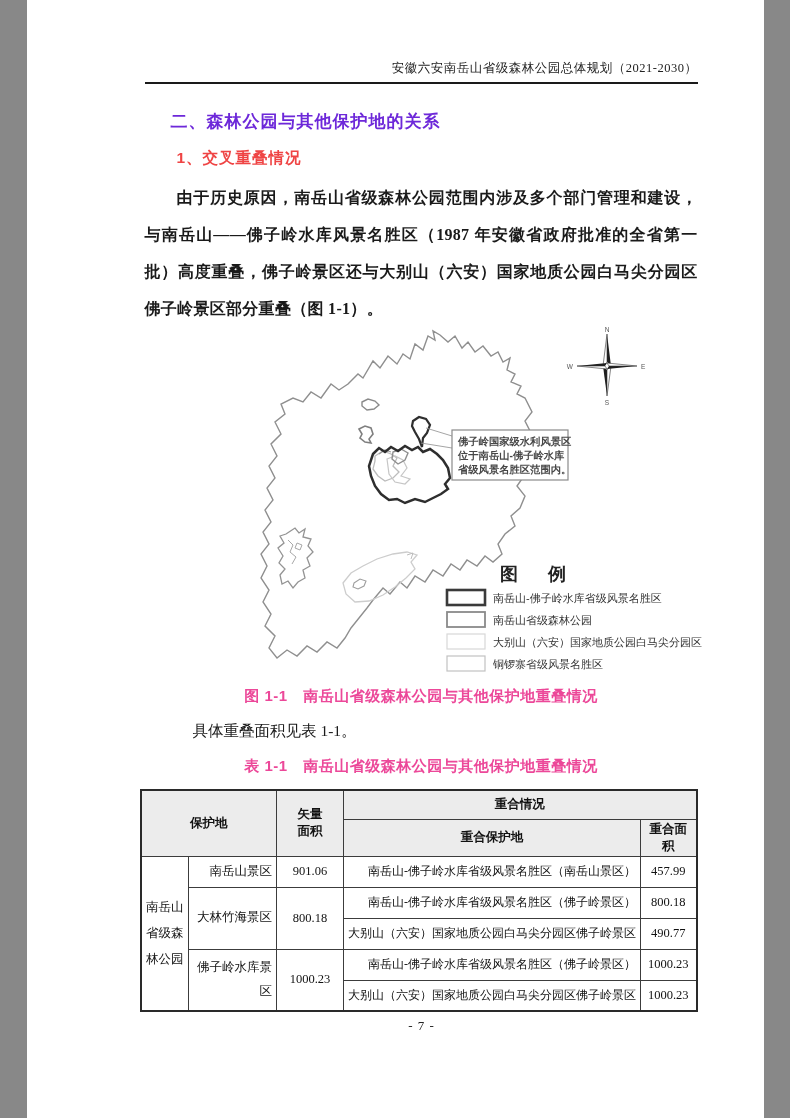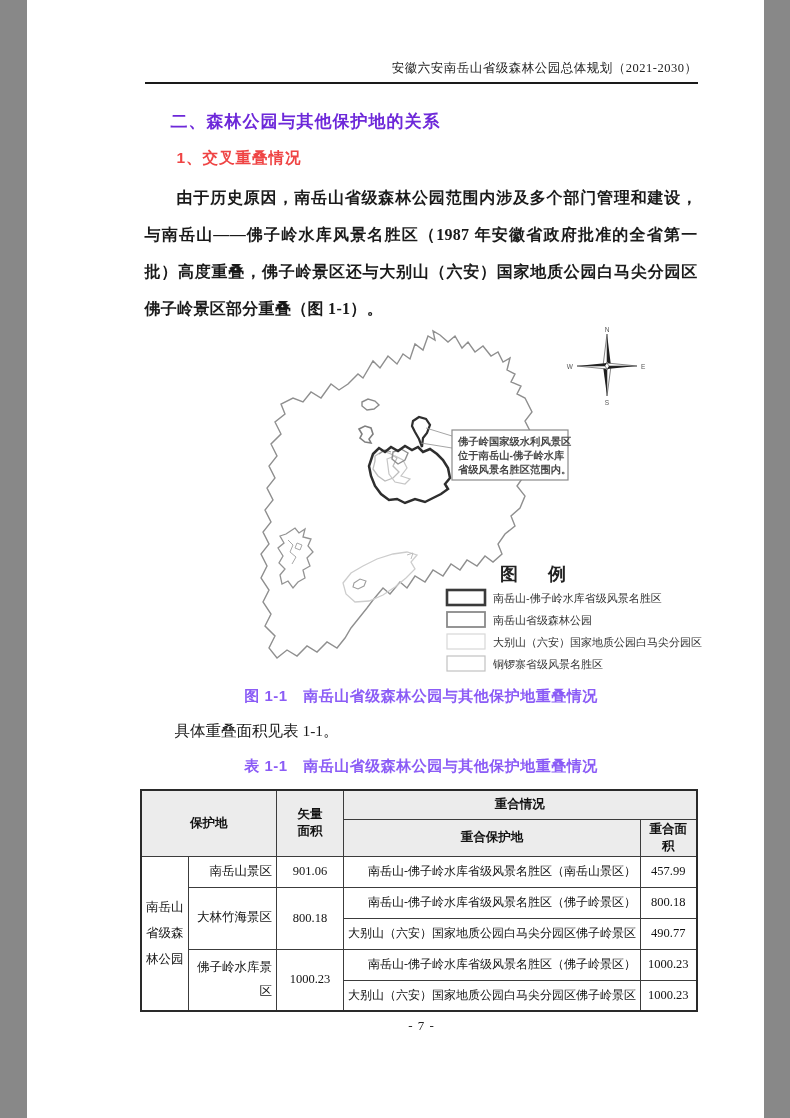--- a/index.html
+++ b/index.html
@@ -22,26 +22,26 @@
     font-family:"Liberation Sans","DejaVu Sans",sans-serif;
     font-weight:bold;font-size:15.5px;letter-spacing:1px;color:#ef4444;
   }
   .para1{
     position:absolute;left:118px;top:179px;width:553px;
     font-size:16px;line-height:37px;text-align:justify;text-indent:2em;
     letter-spacing:0.3px;
     font-weight:bold;
   }
   .para2{
-    position:absolute;left:148px;top:721px;width:520px;font-size:15.5px;
+    position:absolute;left:166px;top:721px;width:520px;font-size:15.5px;
   }
   .fig-caption,.tbl-caption{
     position:absolute;left:118px;width:553px;text-align:center;
     font-family:"Liberation Sans","DejaVu Sans",sans-serif;
-    font-weight:bold;font-size:15px;color:#8b5cf6;letter-spacing:0.5px;
+    font-weight:bold;font-size:15px;color:#ec4899;letter-spacing:0.5px;
   }
   .fig-caption{top:687px;}
   .tbl-caption{top:757px;}
   .map-figure{position:absolute;left:228px;top:326px;width:462px;height:350px;}
   .map-figure svg{display:block;width:462px;height:350px;}
 
   table.overlap{
     position:absolute;left:113px;top:789px;width:556px;
     border-collapse:collapse;table-layout:fixed;
     font-size:12.5px;color:#111;

